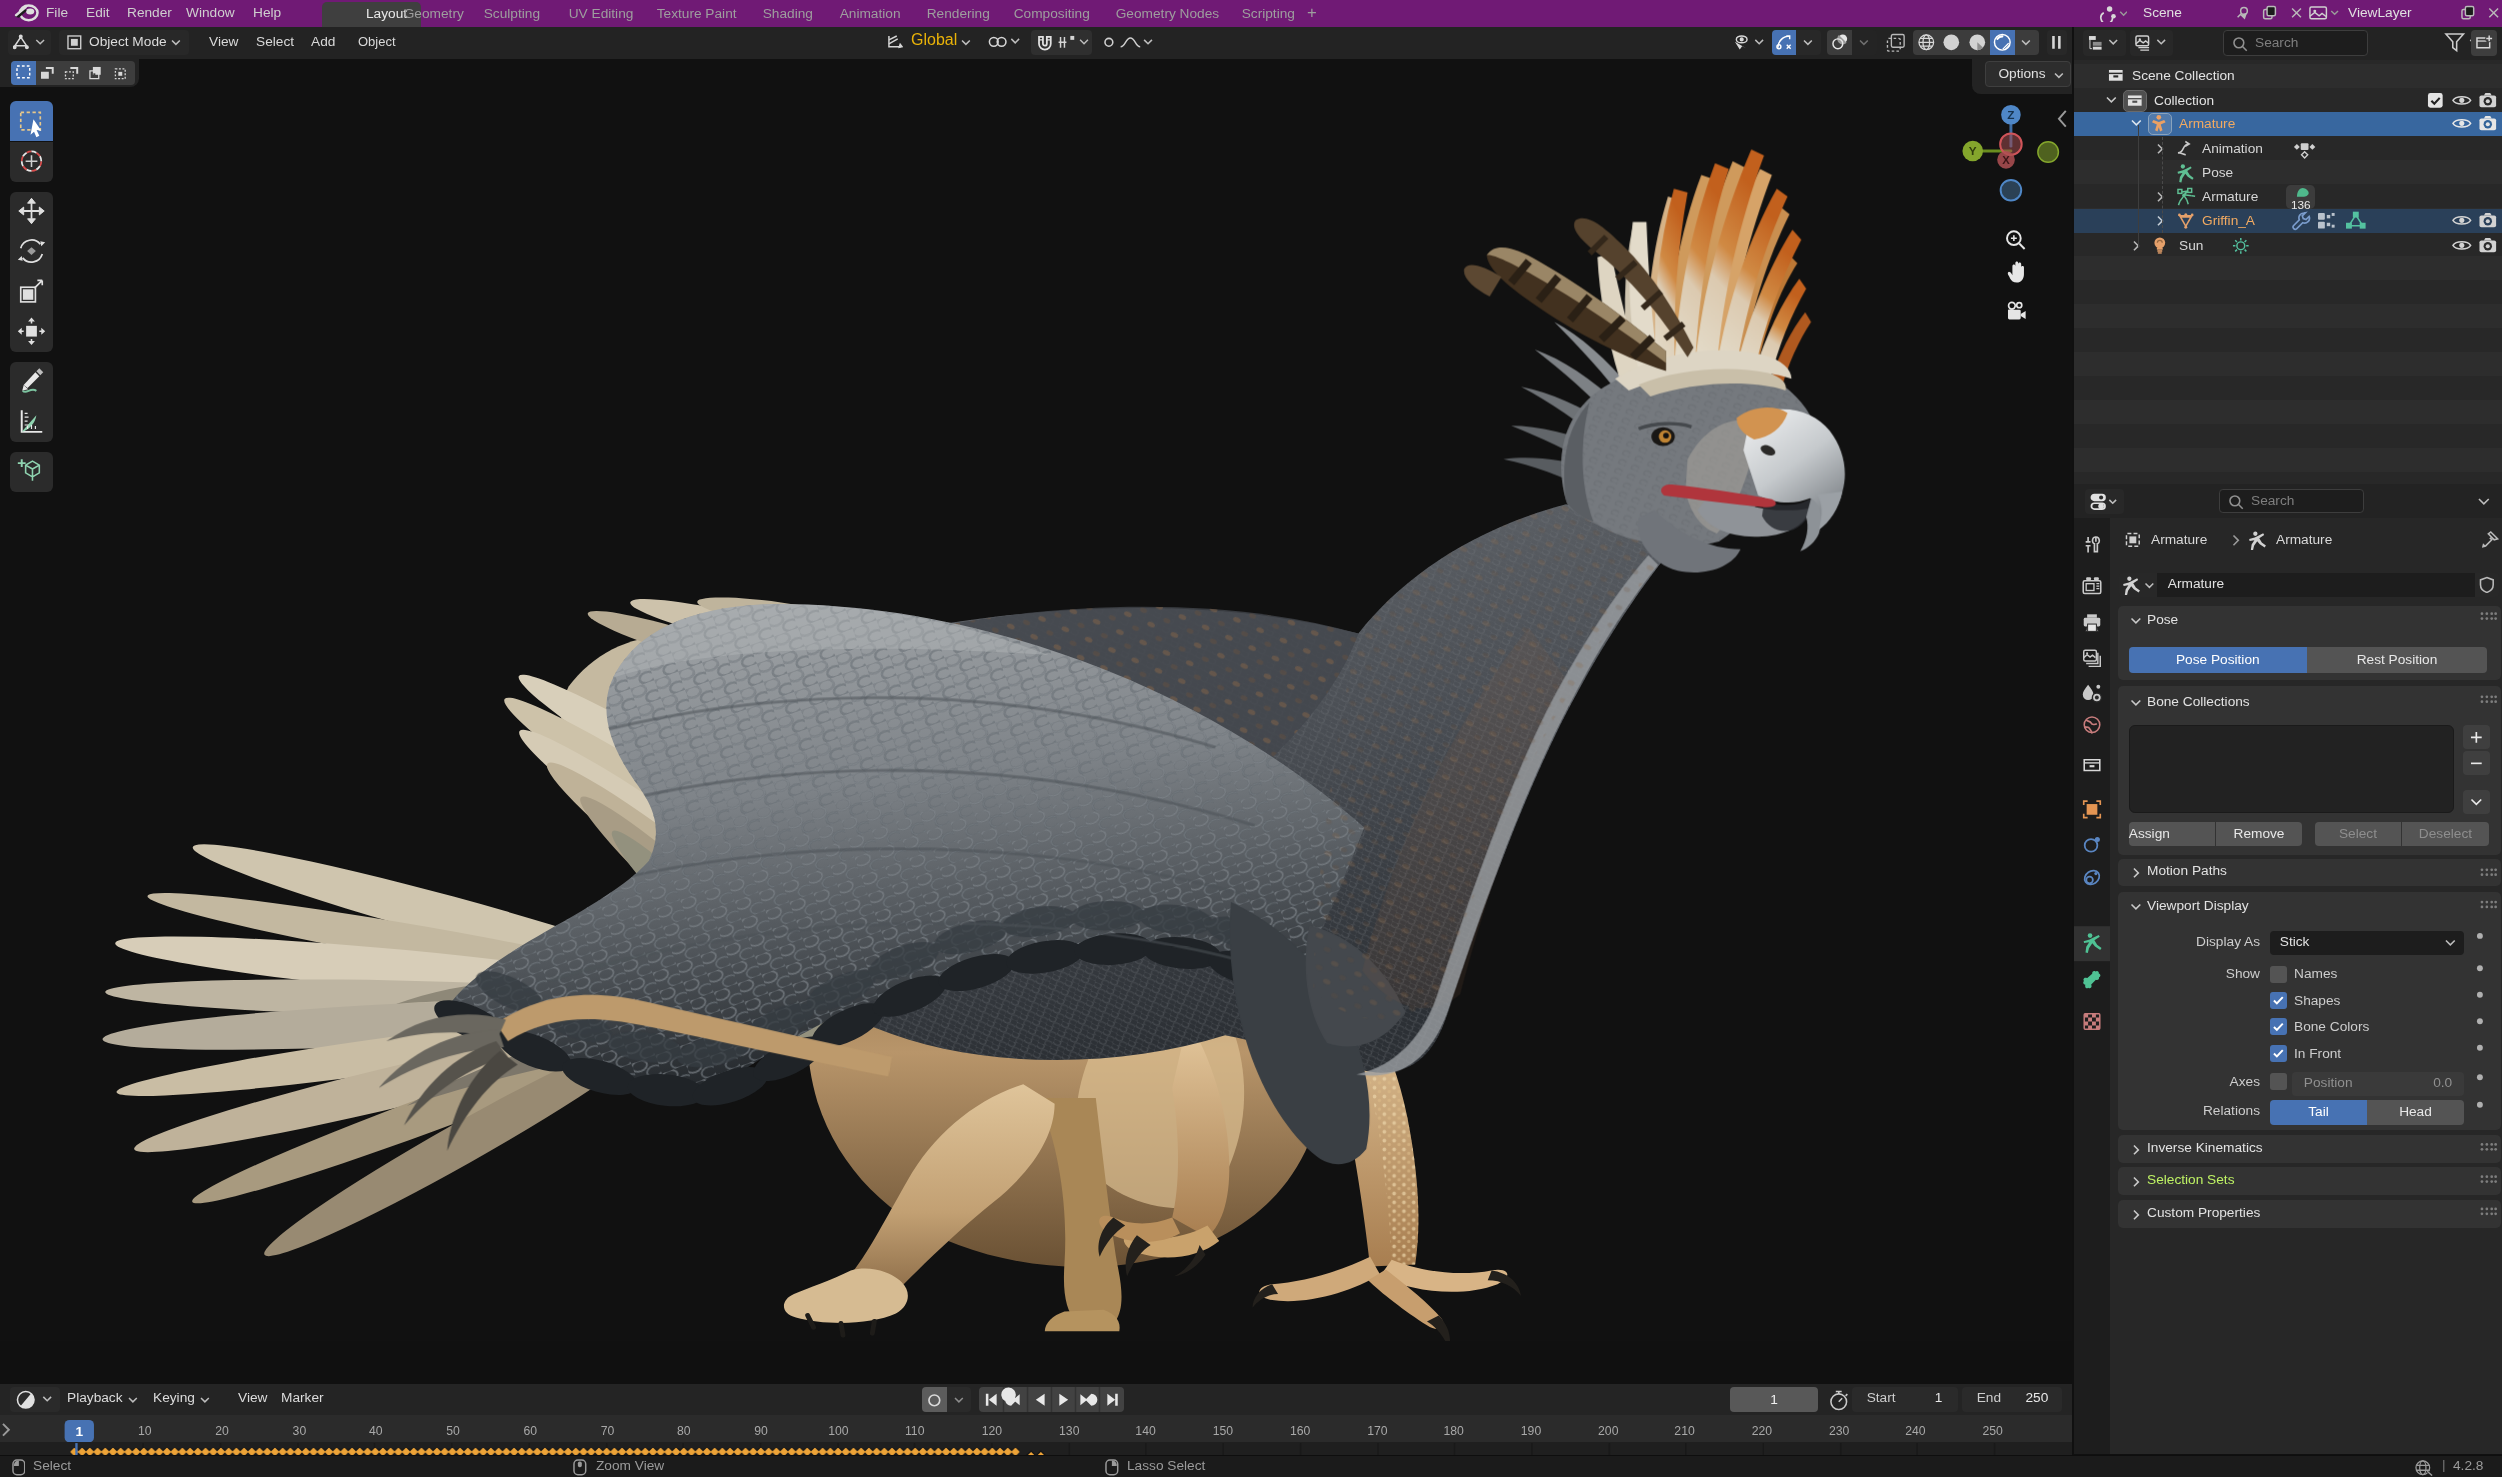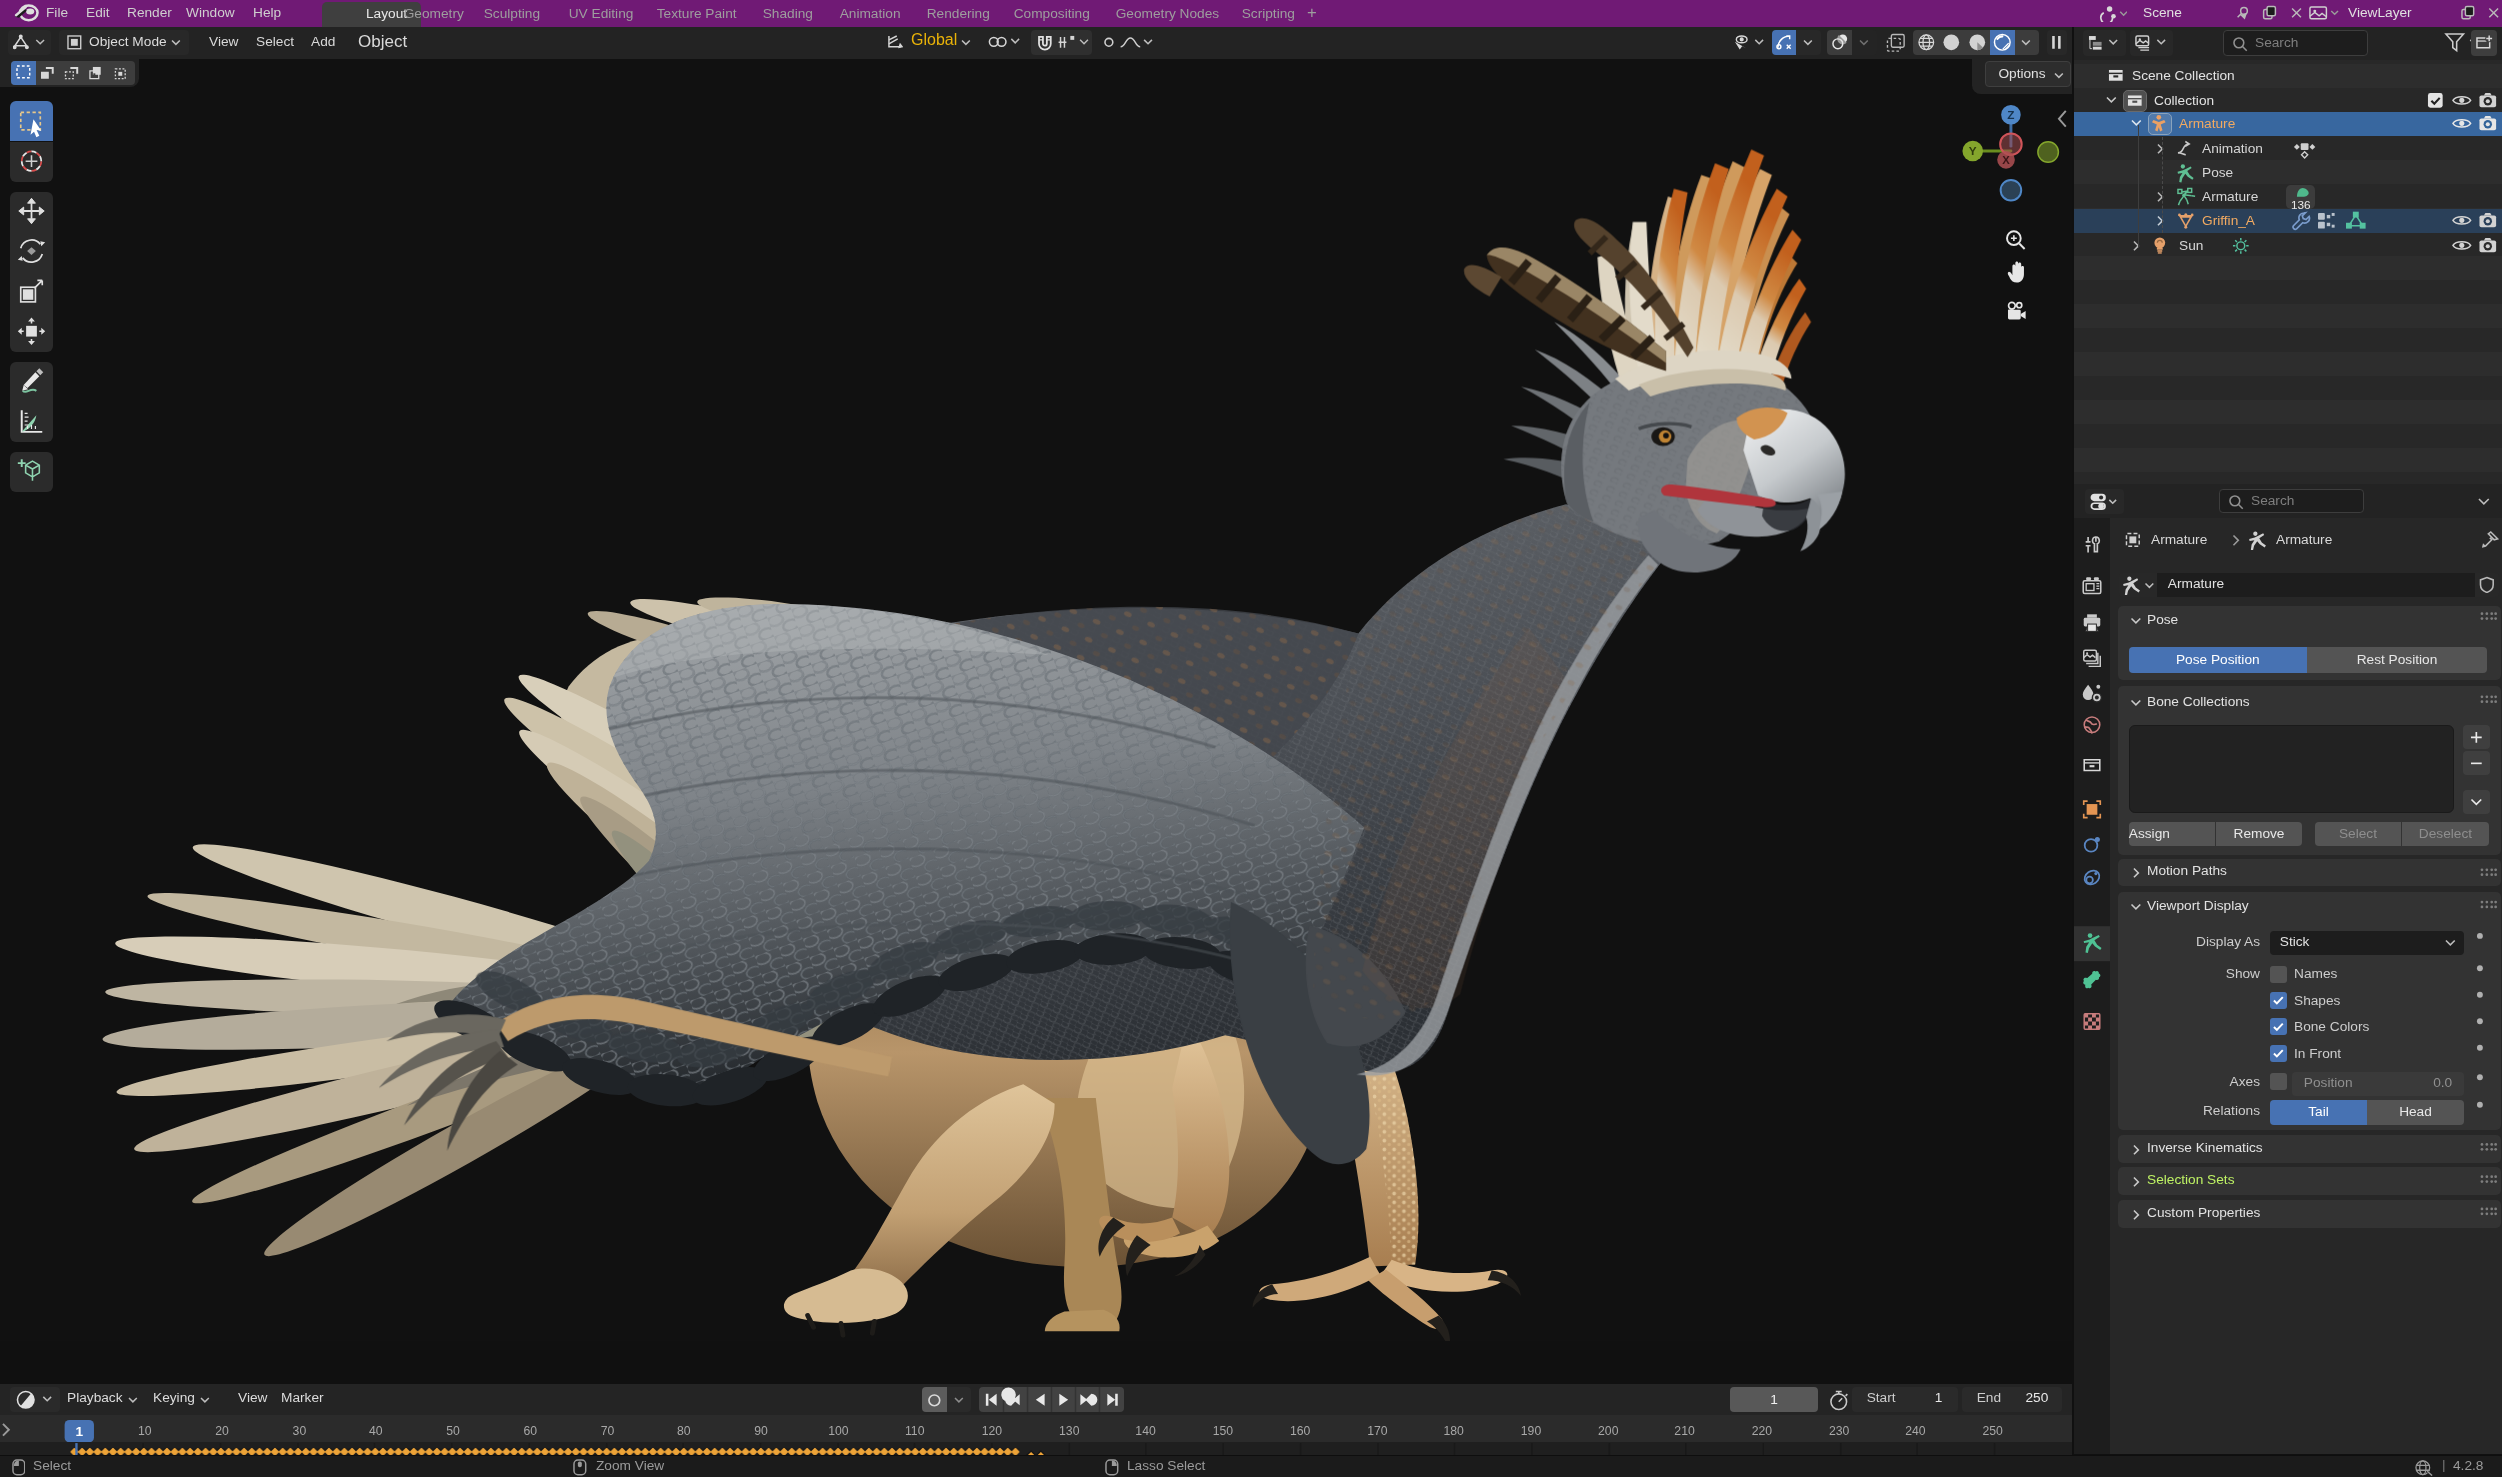--- a/index.html
+++ b/index.html
@@ -465,21 +465,21 @@
           <rect x="4" y="4" width="7" height="7" fill="#d0d0d0"></rect>
         </svg>
         <span style="position:absolute;left:30px;top:3.9px">Object Mode</span>
         <svg style="position:absolute;left:111px;top:8.8px" width="11.8" height="7.8" viewBox="0 0 12 8">
             <path d="M2 1.5 l4 4 4-4" stroke="#bdbdbd" stroke-width="1.6" fill="none"></path>
           </svg>
       </div>
       <div class="menu" style="left:209px;top:2.9px;color:#d9d9d9;position:absolute;font-size:13.7px">View</div>
       <div class="menu" style="left:256px;top:2.9px;color:#d9d9d9;position:absolute;font-size:13.7px">Select</div>
       <div class="menu" style="left:311px;top:2.9px;color:#d9d9d9;position:absolute;font-size:13.7px">Add</div>
-      <div class="menu" style="left:358px;top:2.9px;color:#d9d9d9;position:absolute;font-size:17px">Object</div>
+      <div class="menu" style="left:358px;top:2.9px;color:#d9d9d9;position:absolute;font-size:13px">Object</div>
 
       <div class="abs" style="left:880px;top:3.9px;width:100px;height:24.5px">
         <svg style="position:absolute;left:5.9px;top:3.9px" width="17.6" height="16.7" viewBox="0 0 18 17">
           <g stroke="#d5d5d5" stroke-width="1.5" fill="none">
             <path d="M3 2 v11 h12"></path>
               <path d="M3 6 l8 -4 m-8 8 l9 -5"></path>
             <path d="M14.5 10.5 l2 2.5 -3 0.5 z" fill="#d5d5d5"></path>
           </g>
         </svg>
         <span style="position:absolute;left:31px;top:1px;color:#eab308">Global</span>

